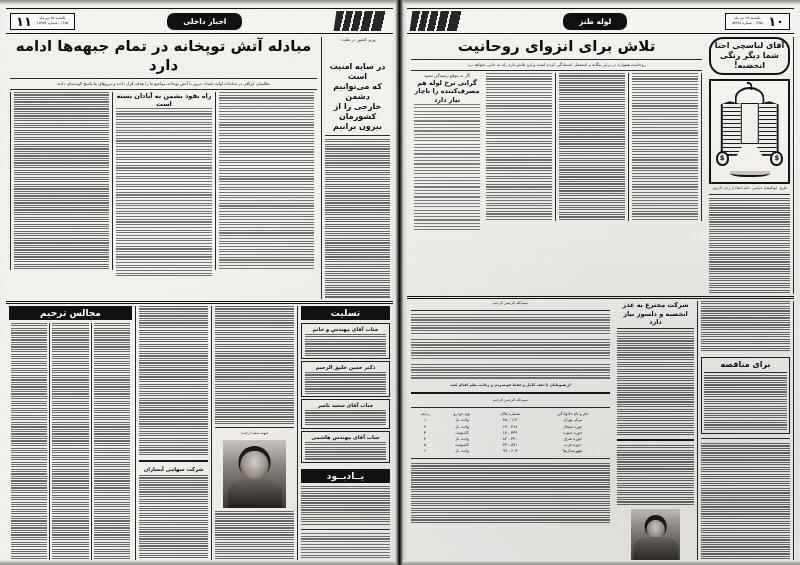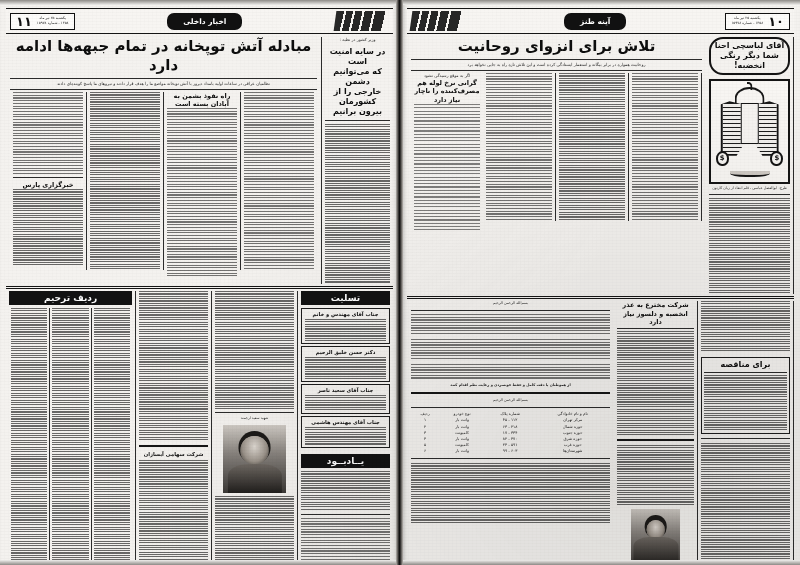--- a/index.html
+++ b/index.html
@@ -220,21 +220,21 @@
           <div>۱۳۵۸ ـ شماره ۱۵۹۷۸</div>
         </div>
         <div class="pgnum">۱۱</div>
       </div>
     </div>
 
     <div style="margin:3px 6px 0 6px; display:flex; align-items:stretch;">
 
       <div style="width:72px; padding:0 3px; border-left:1px solid #2b2b2b;">
         <div class="kicker">وزیر کشور در نطبه :</div>
-        <div class="hl md" style="margin-top:4px;">در سايه امنيت است</div>
+        <div class="hl md" style="margin-top:19px;">در سايه امنيت است</div>
         <div class="hl md">كه می‌توانيم دشمن</div>
         <div class="hl md">خارجی را از كشورمان</div>
         <div class="hl md">بيرون برانيم</div>
         <div class="rule-h" style="margin:3px 0;"></div>
         <div class="body-text dense" style="height:160px;"></div>
       </div>
 
       <div style="flex:1; padding:0 4px;">
         <div class="hl xl">مبادله آتش توپخانه در تمام جبهه‌ها ادامه دارد</div>
         <div class="rule-h" style="margin:3px 0 2px 0;"></div>
@@ -244,26 +244,20 @@
           <div style="flex:1; padding:0 3px; border-left:1px solid #2b2b2b;">
             <div class="body-text" style="height:100%;"></div>
           </div>
           <div style="flex:1; padding:0 3px; border-left:1px solid #2b2b2b;">
             <div class="hl sm">راه نفوذ بشمن به آبادان بسته است</div>
             <div class="body-text" style="height:calc(100% - 10px);"></div>
           </div>
           <div style="flex:1; padding:0 3px; border-left:1px solid #2b2b2b;">
             <div class="body-text dense" style="height:100%;"></div>
           </div>
-          <div style="flex:1; padding:0 3px;">
-            <div class="body-text" style="height:46%;"></div>
-            <div class="rule-h" style="margin:3px 0;"></div>
-            <div class="hl sm">خبرگزاری پارس</div>
-            <div class="body-text dense" style="height:44%;"></div>
-          </div>
         </div>
       </div>
     </div>
 
     <div class="rule-dbl" style="margin:2px 6px;"></div>
 
     <div style="margin:0 6px; display:flex; height:290px;">
 
       <div style="width:96px; padding:0 3px; border-left:1px solid #2b2b2b;">
         <div class="blackbar">تسليت</div>
@@ -303,21 +297,21 @@
       </div>
 
       <div style="width:76px; padding:0 3px; border-left:1px solid #2b2b2b;">
         <div class="body-text dense" style="height:150px;"></div>
         <div class="rule-h2" style="margin:4px 0;"></div>
         <div class="small-head">شرکت سهامی آبسازان</div>
         <div class="body-text dense" style="height:110px;margin-top:3px;"></div>
       </div>
 
       <div style="flex:1; padding:0 3px;">
-        <div class="blackbar" style="letter-spacing:2px;">رديف ترحيم</div>
+        <div class="blackbar" style="letter-spacing:2px;">مجالس ترحيم</div>
         <div class="flexrow" style="margin-top:3px; height:275px;">
           <div style="flex:1;padding:0 2px;border-left:1px solid #2b2b2b;">
             <div class="body-text dense" style="height:100%;"></div>
           </div>
           <div style="flex:1;padding:0 2px;border-left:1px solid #2b2b2b;">
             <div class="body-text dense" style="height:100%;"></div>
           </div>
           <div style="flex:1;padding:0 2px;">
             <div class="body-text dense" style="height:100%;"></div>
           </div>
@@ -330,21 +324,21 @@
 
     <div class="masthead">
       <div class="datebox">
         <div class="pgnum">۱۰</div>
         <div class="dt">
           <div>يكشنبه ۲۵ تير ماه</div>
           <div>۱۳۵۸ ـ شماره ۱۵۹۷۸</div>
         </div>
       </div>
       <div class="spacer"></div>
-      <div class="section-box">آينه طنز</div>
+      <div class="section-box">لوله طنز</div>
       <div class="spacer"></div>
       <div class="logo"></div>
     </div>
 
     <div style="margin:3px 6px 0 6px; display:flex; align-items:stretch;">
 
       <div style="width:88px; padding:0 3px; border-right:1px solid #2b2b2b;">
         <div class="boxed2" style="padding:2px;border-radius:14px;">
           <div class="hl md">آقای لباسچی احناً</div>
           <div class="hl md">شما دیگر رنگی انخضبه!</div>

